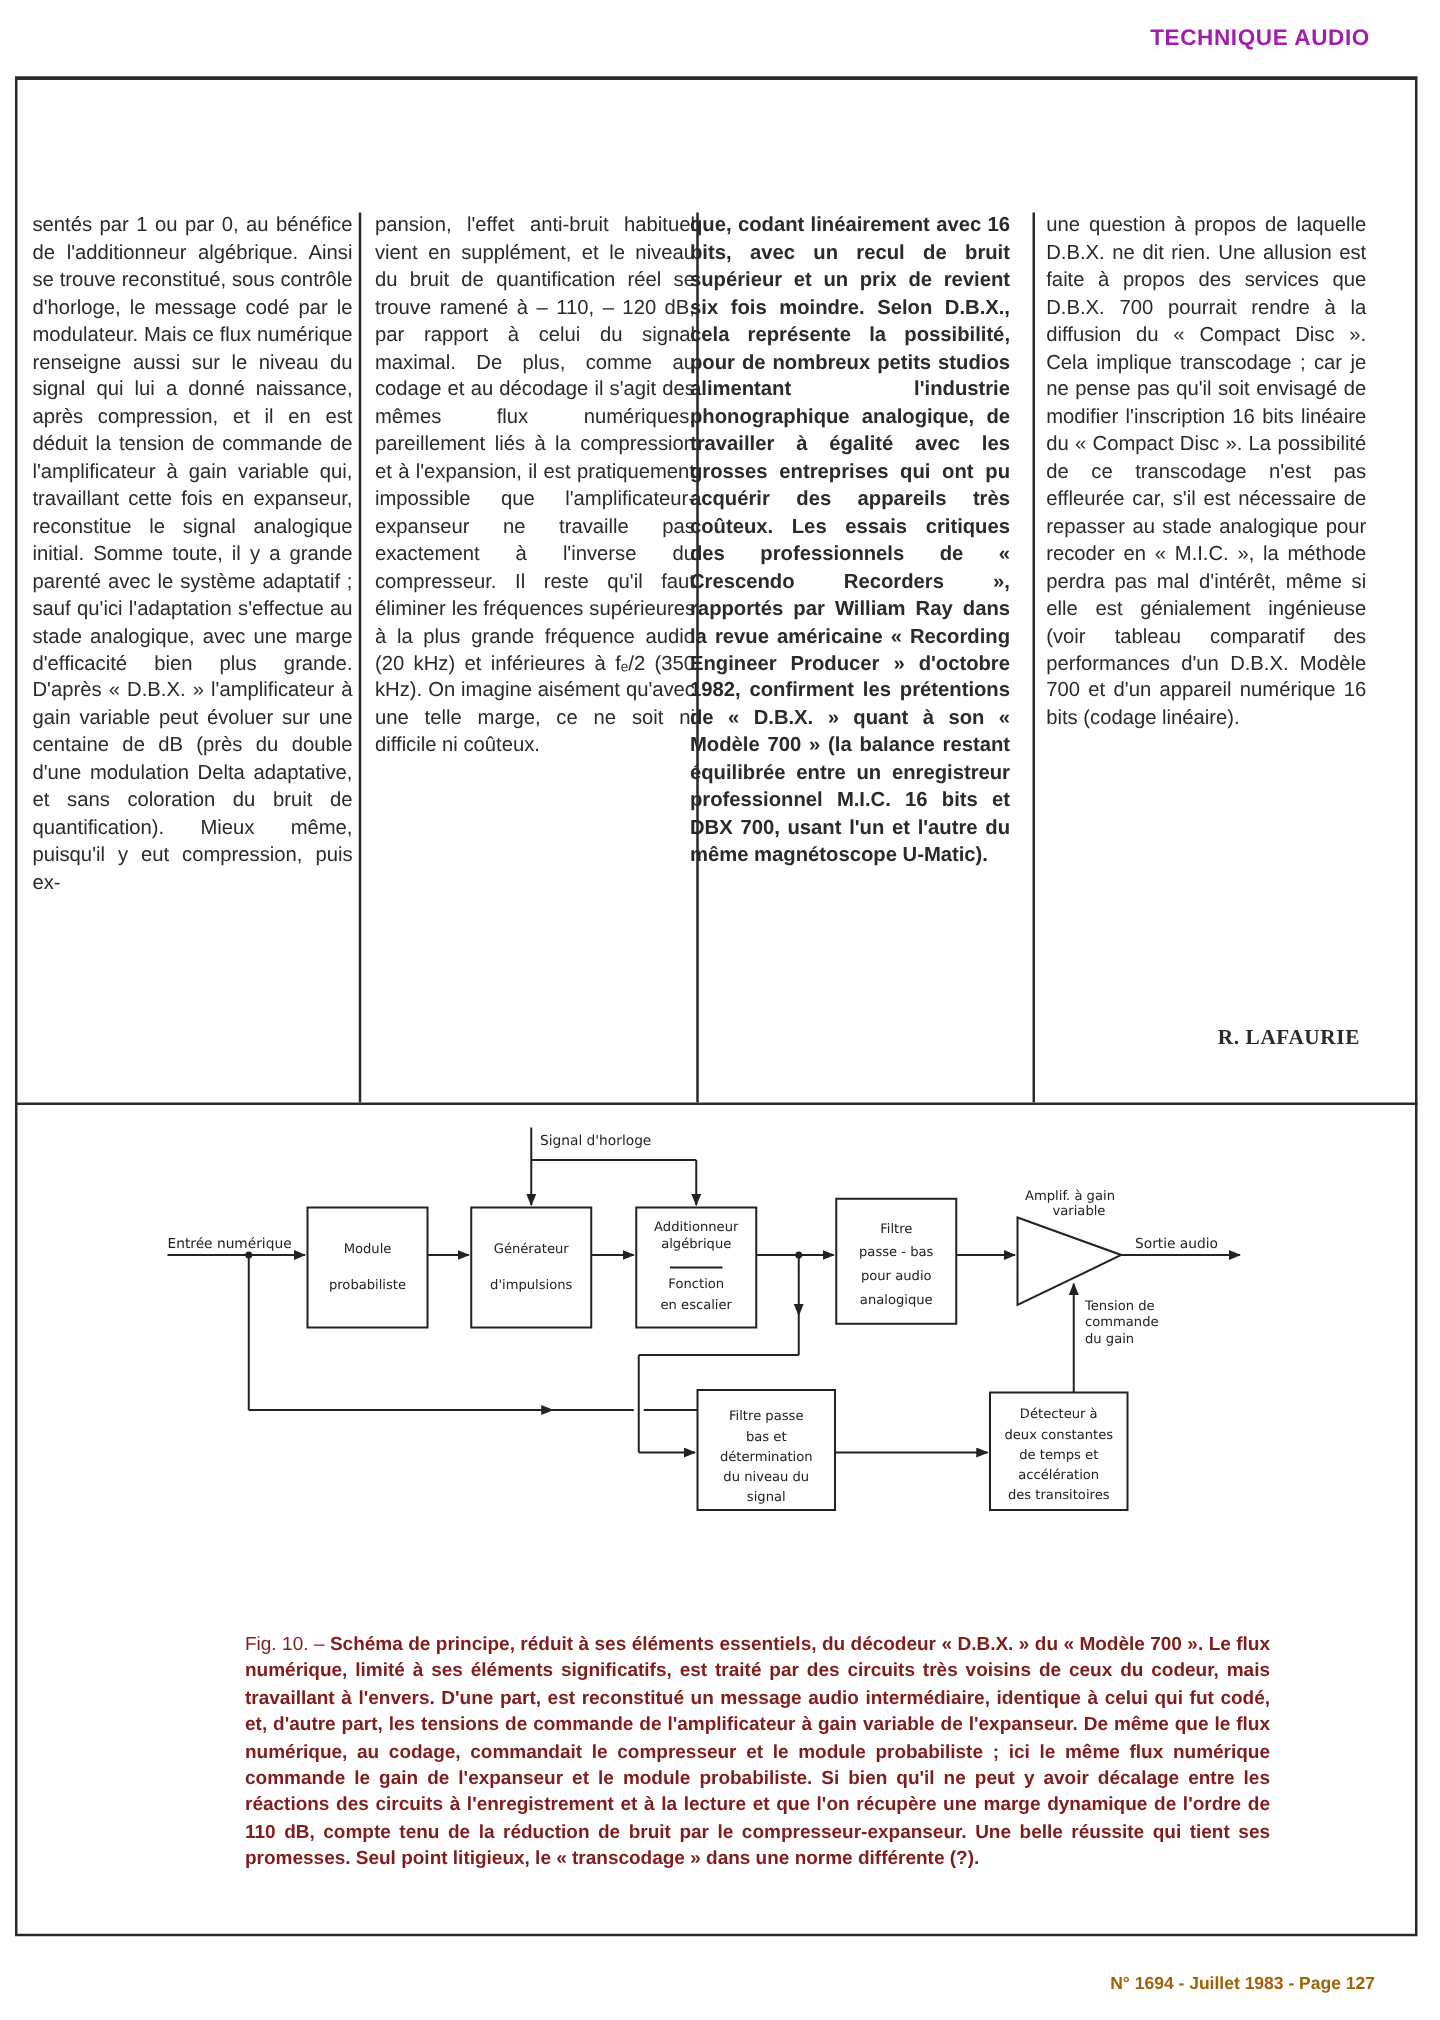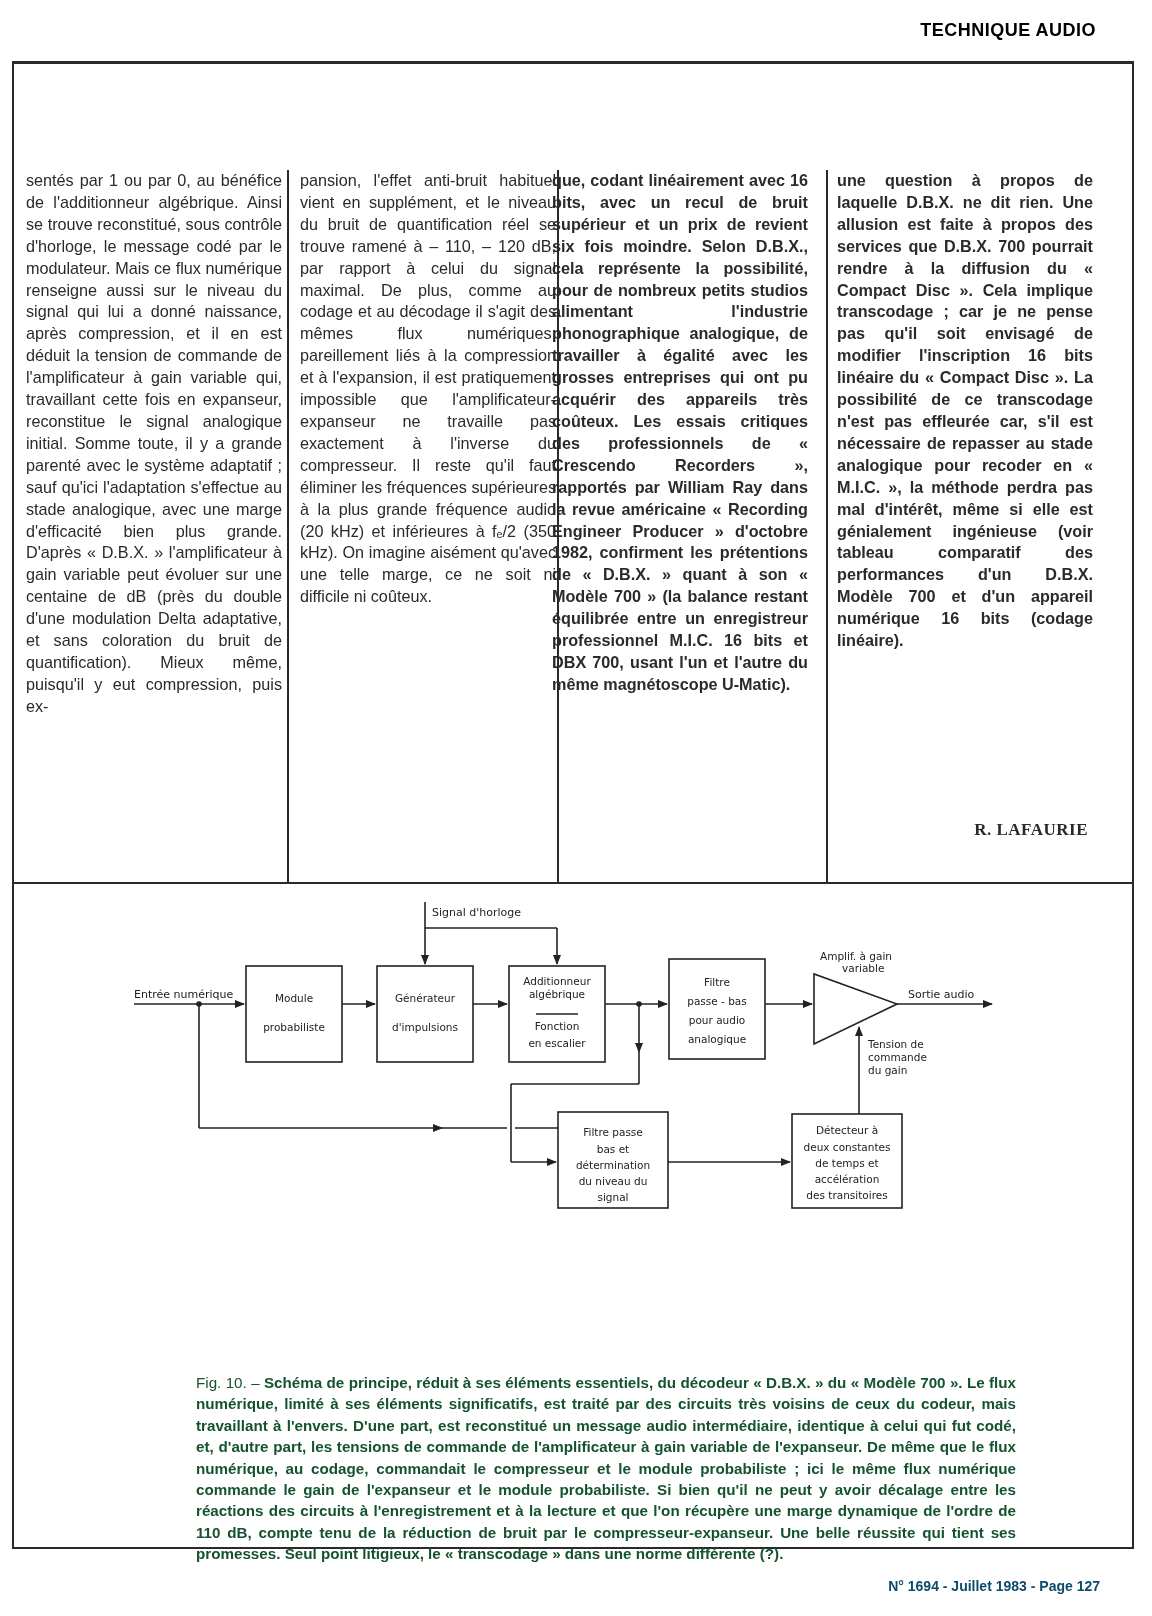--- a/index.html
+++ b/index.html
@@ -1,29 +1,29 @@
 <!DOCTYPE html>
 <html><head>
 <meta charset="utf-8">
 <style>
   html, body { margin: 0; padding: 0; background: #ffffff; }
   body { width: 1152px; height: 1616px; position: relative; overflow: hidden; color: #2a2a2a; font-family: "Liberation Sans", sans-serif; }
-  .header-title { position: absolute; right: 56px; top: 20px; font-size: 18px; font-weight: bold; letter-spacing: 0.5px; color: #000000; }
+  .header-title { position: absolute; right: 56px; top: 20px; font-size: 18px; font-weight: bold; letter-spacing: 0.5px; color: #a21caf; }
   .frame { position: absolute; left: 12px; top: 61px; width: 1122px; height: 1488px; border: 2px solid #2a2a2a; border-top-width: 3px; box-sizing: border-box; }
   .columns { position: absolute; left: 12px; top: 170px; width: 1122px; height: 710px; }
   .col { position: absolute; top: 0; width: 256px; font-size: 16.2px; line-height: 21.9px; text-align: justify; }
   .col p { margin: 0; }
   .col .indent { text-indent: 26px; }
   .col-rule { position: absolute; top: 0; width: 2px; background: #2a2a2a; height: 712px; }
   .signature { position: absolute; right: 64px; top: 820px; font-size: 17px; font-weight: bold; letter-spacing: 0.5px; font-family: Liberation Serif, serif; }
   .divider { position: absolute; left: 12px; top: 882px; width: 1122px; height: 0; border-top: 2px solid #2a2a2a; }
   .diagram { position: absolute; left: 12px; top: 884px; width: 1122px; height: 380px; }
-  .caption { position: absolute; left: 196px; top: 1372px; width: 820px; font-size: 15.2px; line-height: 21.4px; text-align: justify; font-weight: bold; color: #14532d; }
+  .caption { position: absolute; left: 196px; top: 1305px; width: 820px; font-size: 15.2px; line-height: 21.4px; text-align: justify; font-weight: bold; color: #7f1d1d; }
   .caption .fig-label { font-weight: normal; }
-  .footer { position: absolute; right: 52px; top: 1578px; font-size: 14px; font-weight: bold; color: #0c4a6e; }
+  .footer { position: absolute; right: 52px; top: 1578px; font-size: 14px; font-weight: bold; color: #a16207; }
   svg text { font-family: "DejaVu Sans", sans-serif; fill: #222; }
 </style>
 </head>
 <body>
 
 <div class="header-title">TECHNIQUE AUDIO</div>
 
 <div class="frame"></div>
 
 <div class="columns">
@@ -32,21 +32,21 @@
   </div>
   <div class="col-rule" style="left:275px;"></div>
   <div class="col" style="left:288px;">
     <p>pansion, l'effet anti-bruit habituel vient en supplément, et le niveau du bruit de quantification réel se trouve ramené à – 110, – 120 dB, par rapport à celui du signal maximal. De plus, comme au codage et au décodage il s'agit des mêmes flux numériques, pareillement liés à la compression et à l'expansion, il est pratiquement impossible que l'amplificateur-expanseur ne travaille pas exactement à l'inverse du compresseur. Il reste qu'il faut éliminer les fréquences supérieures à la plus grande fréquence audio (20 kHz) et inférieures à fₑ/2 (350 kHz). On imagine aisément qu'avec une telle marge, ce ne soit ni difficile ni coûteux.</p>
   </div>
   <div class="col-rule" style="left:545px;"></div>
   <div class="col" style="left:540px;font-weight:bold;">
     <p>que, codant linéairement avec 16 bits, avec un recul de bruit supérieur et un prix de revient six fois moindre. Selon D.B.X., cela représente la possibilité, pour de nombreux petits studios alimentant l'industrie phonographique analogique, de travailler à égalité avec les grosses entreprises qui ont pu acquérir des appareils très coûteux. Les essais critiques des professionnels de « Crescendo Recorders », rapportés par William Ray dans la revue américaine « Recording Engineer Producer » d'octobre 1982, confirment les prétentions de « D.B.X. » quant à son « Modèle 700 » (la balance restant équilibrée entre un enregistreur professionnel M.I.C. 16 bits et DBX 700, usant l'un et l'autre du même magnétoscope U-Matic).</p>
   </div>
   <div class="col-rule" style="left:814px;"></div>
-  <div class="col" style="left:825px;font-weight:bold;">
+  <div class="col" style="left:825px;">
     <p>une question à propos de laquelle D.B.X. ne dit rien. Une allusion est faite à propos des services que D.B.X. 700 pourrait rendre à la diffusion du « Compact Disc ». Cela implique transcodage ; car je ne pense pas qu'il soit envisagé de modifier l'inscription 16 bits linéaire du « Compact Disc ». La possibilité de ce transcodage n'est pas effleurée car, s'il est nécessaire de repasser au stade analogique pour recoder en « M.I.C. », la méthode perdra pas mal d'intérêt, même si elle est génialement ingénieuse (voir tableau comparatif des performances d'un D.B.X. Modèle 700 et d'un appareil numérique 16 bits (codage linéaire).</p>
   </div>
 </div>
 
 <div class="signature">R. LAFAURIE</div>
 
 <div class="divider"></div>
 
 <div class="diagram">
   <svg width="1122" height="380" viewBox="0 0 1122 380" xmlns="http://www.w3.org/2000/svg">

